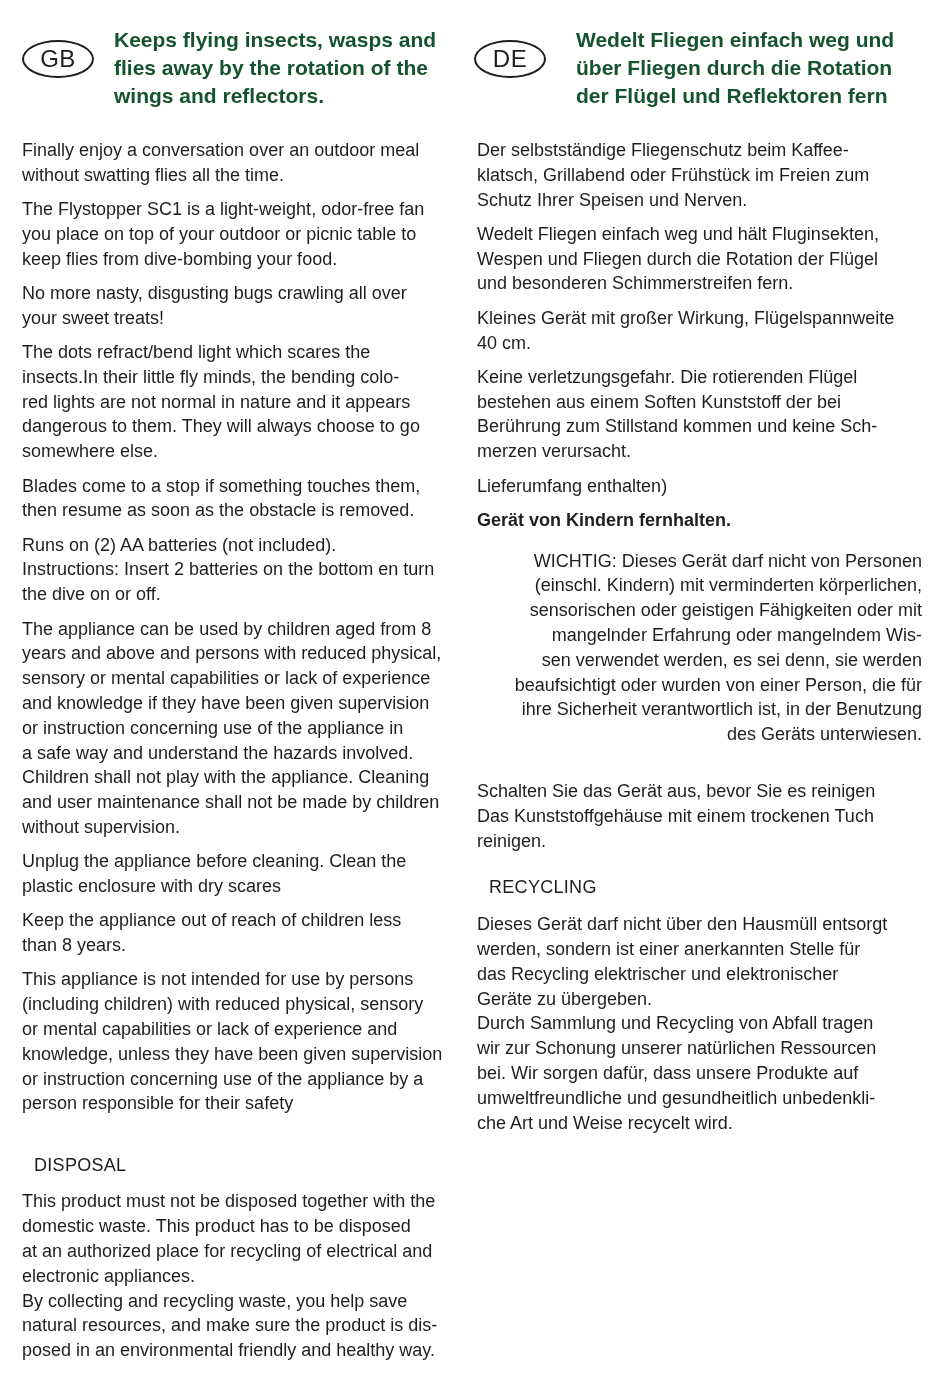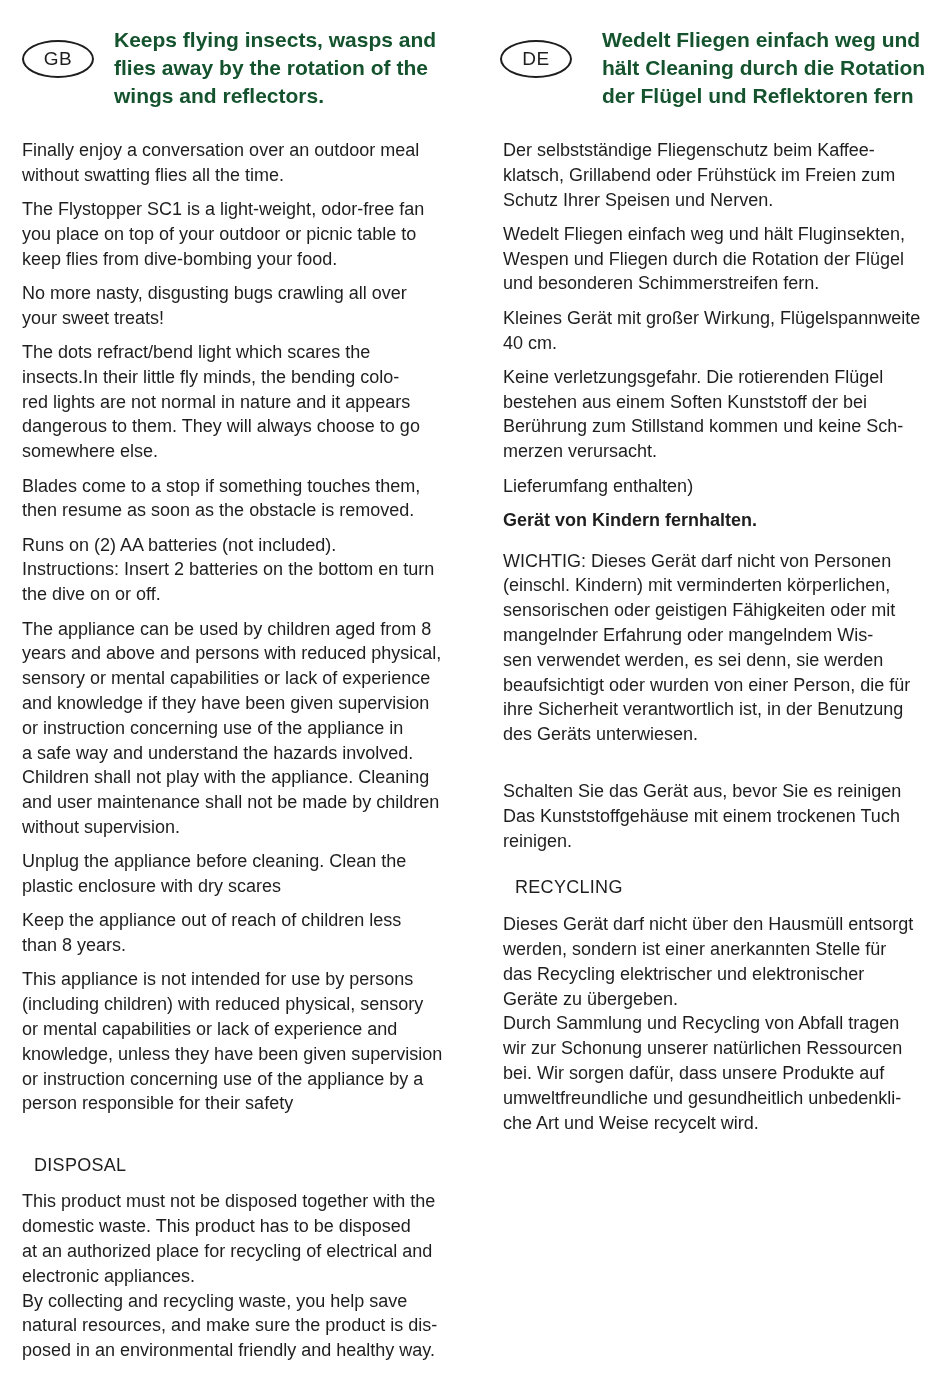--- a/index.html
+++ b/index.html
@@ -3,27 +3,27 @@
   <meta charset="utf-8">
   <style>
     html, body { margin: 0; padding: 0; background: #ffffff; }
     body {
       width: 950px; height: 1373px; position: relative; overflow: hidden;
       font-family: "Liberation Sans", "DejaVu Sans", sans-serif;
       color: #1e1e1e;
     }
     .col { position: absolute; top: 26px; }
     .col-gb { left: 22px; width: 445px; }
-    .col-de { left: 503px; width: 445px; }
+    .col-de { left: 477px; width: 445px; }
     .header { position: relative; height: 112px; }
     .badge {
       position: absolute; top: 14px; width: 72px; height: 38px;
       border: 2px solid #1e1e1e; border-radius: 50%;
       box-sizing: border-box; text-align: center;
-      font-size: 19px; line-height: 34px; font-weight: normal;
+      font-size: 24px; line-height: 34px; font-weight: normal;
       letter-spacing: 0.5px;
     }
     .col-gb .badge { left: 0; }
     .col-de .badge { left: -3px; }
     .heading {
       position: absolute; top: 0; font-size: 21px; line-height: 28px;
       font-weight: 600; color: #14532d; white-space: nowrap;
     }
     .col-gb .heading { left: 92px; }
     .col-de .heading { left: 99px; }
@@ -117,21 +117,21 @@
         <span class="ln">posed in an environmental friendly and healthy way.</span>
       </div>
   </div>
 </div>
 
 <div class="col col-de">
   <div class="header">
     <div class="badge">DE</div>
     <div class="heading">
       <span class="hl">Wedelt Fliegen einfach weg und</span>
-      <span class="hl">hält Cleaning durch die Rotation</span>
+      <span class="hl">über Fliegen durch die Rotation</span>
       <span class="hl">der Flügel und Reflektoren fern</span>
     </div>
   </div>
   <div id="de-paras">
       <div class="para">
         <span class="ln">Der selbstständige Fliegenschutz beim Kaffee-</span>
         <span class="ln">klatsch, Grillabend oder Frühstück im Freien zum</span>
         <span class="ln">Schutz Ihrer Speisen und Nerven.</span>
       </div>
       <div class="para">
@@ -148,21 +148,21 @@
         <span class="ln">bestehen aus einem Soften Kunststoff der bei</span>
         <span class="ln">Berührung zum Stillstand kommen und keine Sch-</span>
         <span class="ln">merzen verursacht.</span>
       </div>
       <div class="para">
         <span class="ln">Lieferumfang enthalten)</span>
       </div>
       <div class="para" style="margin-bottom: 16px; font-weight: bold;">
         <span class="ln">Gerät von Kindern fernhalten.</span>
       </div>
-      <div class="para" style="margin-bottom: 22px;">
+      <div class="para" style="margin-bottom: 22px; text-align: right;">
         <span class="ln">WICHTIG: Dieses Gerät darf nicht von Personen</span>
         <span class="ln">(einschl. Kindern) mit verminderten körperlichen,</span>
         <span class="ln">sensorischen oder geistigen Fähigkeiten oder mit</span>
         <span class="ln">mangelnder Erfahrung oder mangelndem Wis-</span>
         <span class="ln">sen verwendet werden, es sei denn, sie werden</span>
         <span class="ln">beaufsichtigt oder wurden von einer Person, die für</span>
         <span class="ln">ihre Sicherheit verantwortlich ist, in der Benutzung</span>
         <span class="ln">des Geräts unterwiesen.</span>
       </div>
       <div class="para" style="margin-bottom: 22px; margin-top: 32px;">

